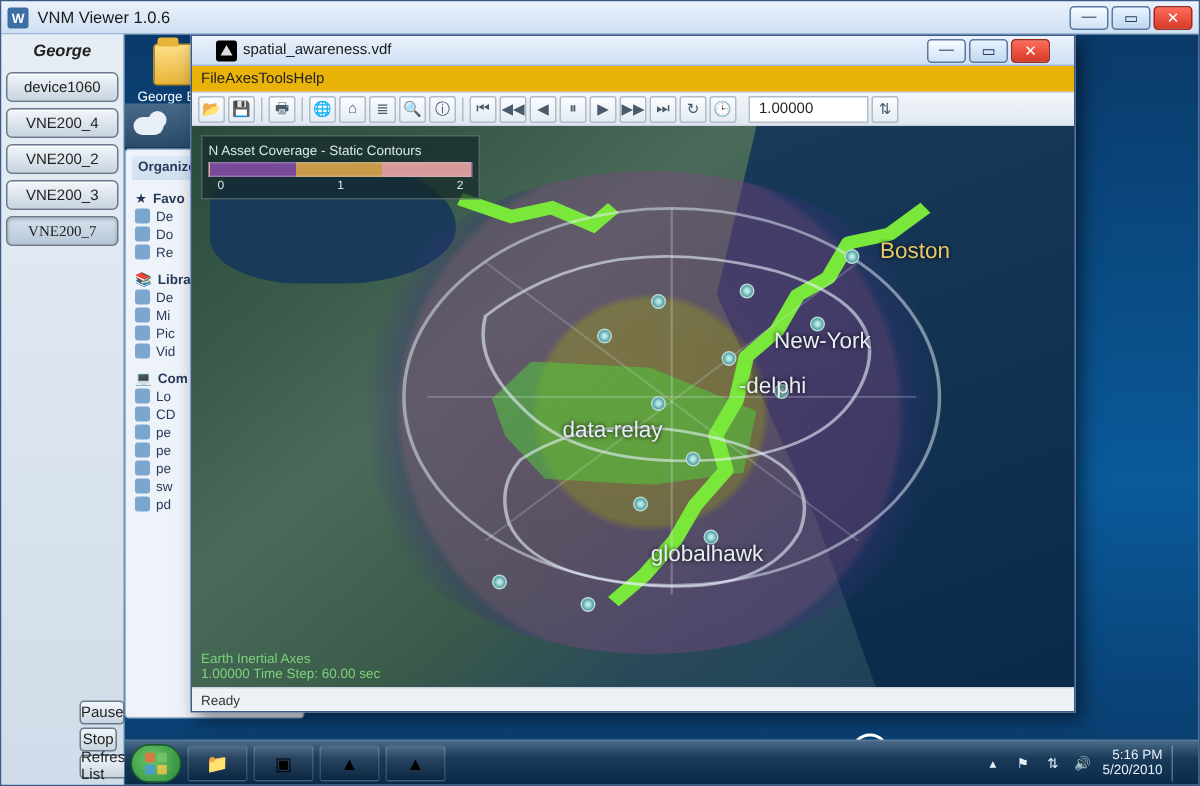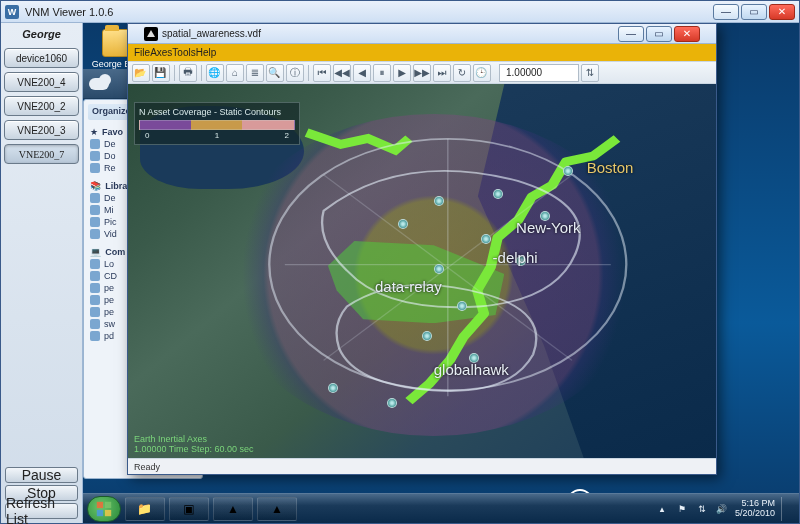--- a/index.html
+++ b/index.html
@@ -15,21 +15,21 @@
   .winbtn.max { background: linear-gradient(#e8f3ff,#c0d8f0); }
   .outer-body { flex: 1; display: flex; min-height: 0; }
 
   
   .sidebar { width: 82px; background: linear-gradient(#e6edf5,#d0dce9); border-right: 1px solid #9db6d4; display: flex; flex-direction: column; padding: 2px; }
   .sources-header { font-size: 11px; font-style: italic; font-weight: bold; color: #222; text-align: center; padding: 3px 0 6px; }
   .src-btn { height: 20px; margin: 2px 1px; border: 1px solid #6a7a8a; border-radius: 4px; background: linear-gradient(#f2f6fa,#c8d4e0); font-size: 10px; color:#222; display:flex;align-items:center;justify-content:center; box-shadow: inset 0 1px 0 #fff;}
   .src-btn.selected { background: linear-gradient(#d6e2ee,#b8c8d8); box-shadow: inset 0 1px 3px rgba(0,0,0,.25); font-family: Liberation Serif, serif; }
   .sidebar-spacer { flex: 1; }
   .side-bottom { display: flex; flex-wrap: wrap; gap: 2px; padding: 2px; }
-  .mini-btn { flex: 1 1 34px; height: 16px; border: 1px solid #6a7a8a; border-radius: 3px; background: linear-gradient(#f2f6fa,#c8d4e0); font-size: 14px; display:flex;align-items:center;justify-content:center; color:#222;}
+  .mini-btn { flex: 1 1 34px; height: 16px; border: 1px solid #6a7a8a; border-radius: 3px; background: linear-gradient(#f2f6fa,#c8d4e0); font-size: 10px; display:flex;align-items:center;justify-content:center; color:#222;margin-left:48px;}
 
   .desktop { flex: 1; position: relative; background: linear-gradient(#0a3a6a 0%, #0a5a9a 60%, #0a3a6a 100%); overflow: hidden; }
   .desktop-icon { position:absolute; top:6px; left:6px; width:60px; text-align:center; color:#fff; font-size:9px; }
   .desktop-icon .folder { width:34px; height:28px; margin:0 auto 2px; background:linear-gradient(#ffe08a,#e8b43a); border-radius:3px; border:1px solid #b88a20; position:relative;}
   .desktop-icon .folder:before{content:"";position:absolute;top:-5px;left:2px;width:14px;height:6px;background:#e8b43a;border-radius:2px 2px 0 0;}
 
   
   .explorer-bg { position:absolute; top:50px; left:0; width:120px; height:380px; background:#eef3f9; border:1px solid #9ab4d0; border-radius:3px; padding:4px; font-size:9px; color:#2a3a5a;}
   .explorer-bg .hdr { font-weight:bold; padding:2px 0 4px; background:linear-gradient(#dbe9f7,#cfe0f0); border-radius:2px; text-align:left; padding-left:4px;}
   .explorer-bg .row { display:flex; align-items:center; gap:4px; padding:1px 2px; }
@@ -56,21 +56,21 @@
     linear-gradient(140deg,#2a4a3a 0%,#3a5a4a 20%,#4a6a5a 35%,#3a5a4a 55%,#2a4a5a 70%,#1a3a5a 100%);}
   .ocean{position:absolute;top:0;right:0;width:45%;height:100%;background:linear-gradient(160deg,#1a3a5a,#0a2a4a);clip-path:polygon(20% 0,100% 0,100% 100%,50% 100%,35% 70%,10% 30%);}
   .lakes{position:absolute;top:6%;left:2%;width:28%;height:22%;background:#1a3a5a;border-radius:40% 60% 50% 40%;}
   .coverage-circle{position:absolute;top:8%;left:16%;width:72%;height:86%;border-radius:50%;background:radial-gradient(circle,rgba(170,130,60,.55) 0%,rgba(170,130,60,.5) 28%,rgba(130,70,130,.45) 30%,rgba(130,70,130,.4) 62%,rgba(60,50,120,.35) 64%,rgba(60,50,120,0) 72%);}
   .blob-green{position:absolute;top:42%;left:34%;width:30%;height:22%;background:rgba(80,200,60,.55);clip-path:polygon(0 30%,15% 0,60% 5%,100% 40%,95% 90%,60% 100%,20% 95%,5% 60%);}
   .coast-green{position:absolute;top:10%;left:28%;width:58%;height:78%;pointer-events:none;}
   .coast-green svg{width:100%;height:100%;}
   .contour{position:absolute;top:10%;left:20%;width:66%;height:80%;}
   .contour svg{width:100%;height:100%;}
   .map-label{position:absolute;font-size:15px;color:#e8eef5;text-shadow:0 0 3px #000;}
-  .legend{position:absolute;top:18px;left:6px;width:166px;background:rgba(20,40,40,.7);border:1px solid rgba(200,220,220,.3);padding:4px;font-size:9px;color:#d8e8e8;}
+  .legend{position:absolute;top:6px;left:6px;width:186px;background:rgba(20,40,40,.7);border:1px solid rgba(200,220,220,.3);padding:4px;font-size:9px;color:#d8e8e8;}
   .legend-bar{height:10px;margin-top:3px;background:linear-gradient(90deg,#7a4a9a 0%,#7a4a9a 33%,#c89a4a 33%,#c89a4a 66%,#d89a9a 66%,#d89a9a 100%);border:1px solid rgba(200,220,220,.3);}
   .legend-ticks{display:flex;justify-content:space-between;font-size:8px;margin-top:1px;padding:0 6px;}
   .footer-text{position:absolute;bottom:4px;left:6px;font-size:9px;color:#7ad47a;}
   .node{position:absolute;width:10px;height:10px;border-radius:50%;background:radial-gradient(circle,#b8e8e8 20%,#4a9a9a 70%);border:1px solid rgba(255,255,255,.6);}
 
   .statusbar{height:16px;background:#eef1f5;border-top:1px solid #cad6e2;font-size:9px;color:#333;display:flex;align-items:center;padding:0 6px;}
 
   .brand{position:absolute;right:14px;bottom:8px;color:#fff;font-size:20px;font-weight:bold;font-style:italic;display:flex;align-items:center;gap:8px;}
   .brand-logo{width:26px;height:26px;border:2px solid #fff;border-radius:50%;position:relative;}
   .brand-logo:before{content:"";position:absolute;inset:3px;border:1px solid #fff;border-radius:50%;transform:rotate(-20deg) scaleY(.5);}

